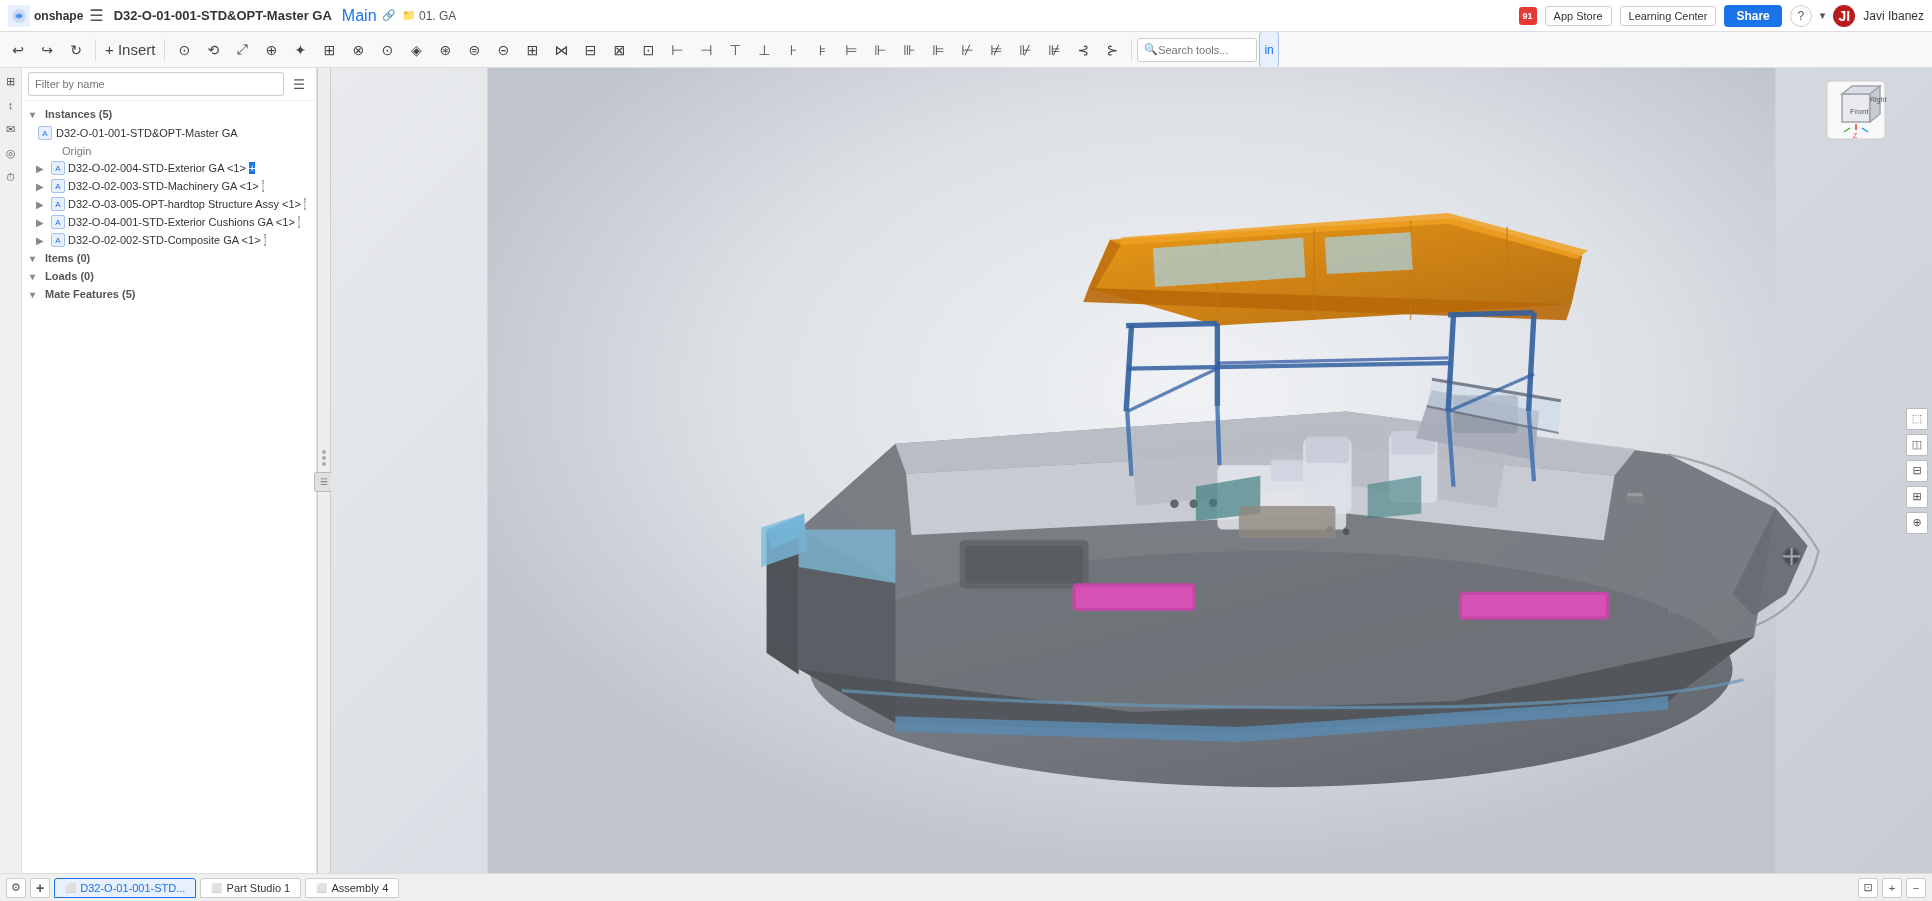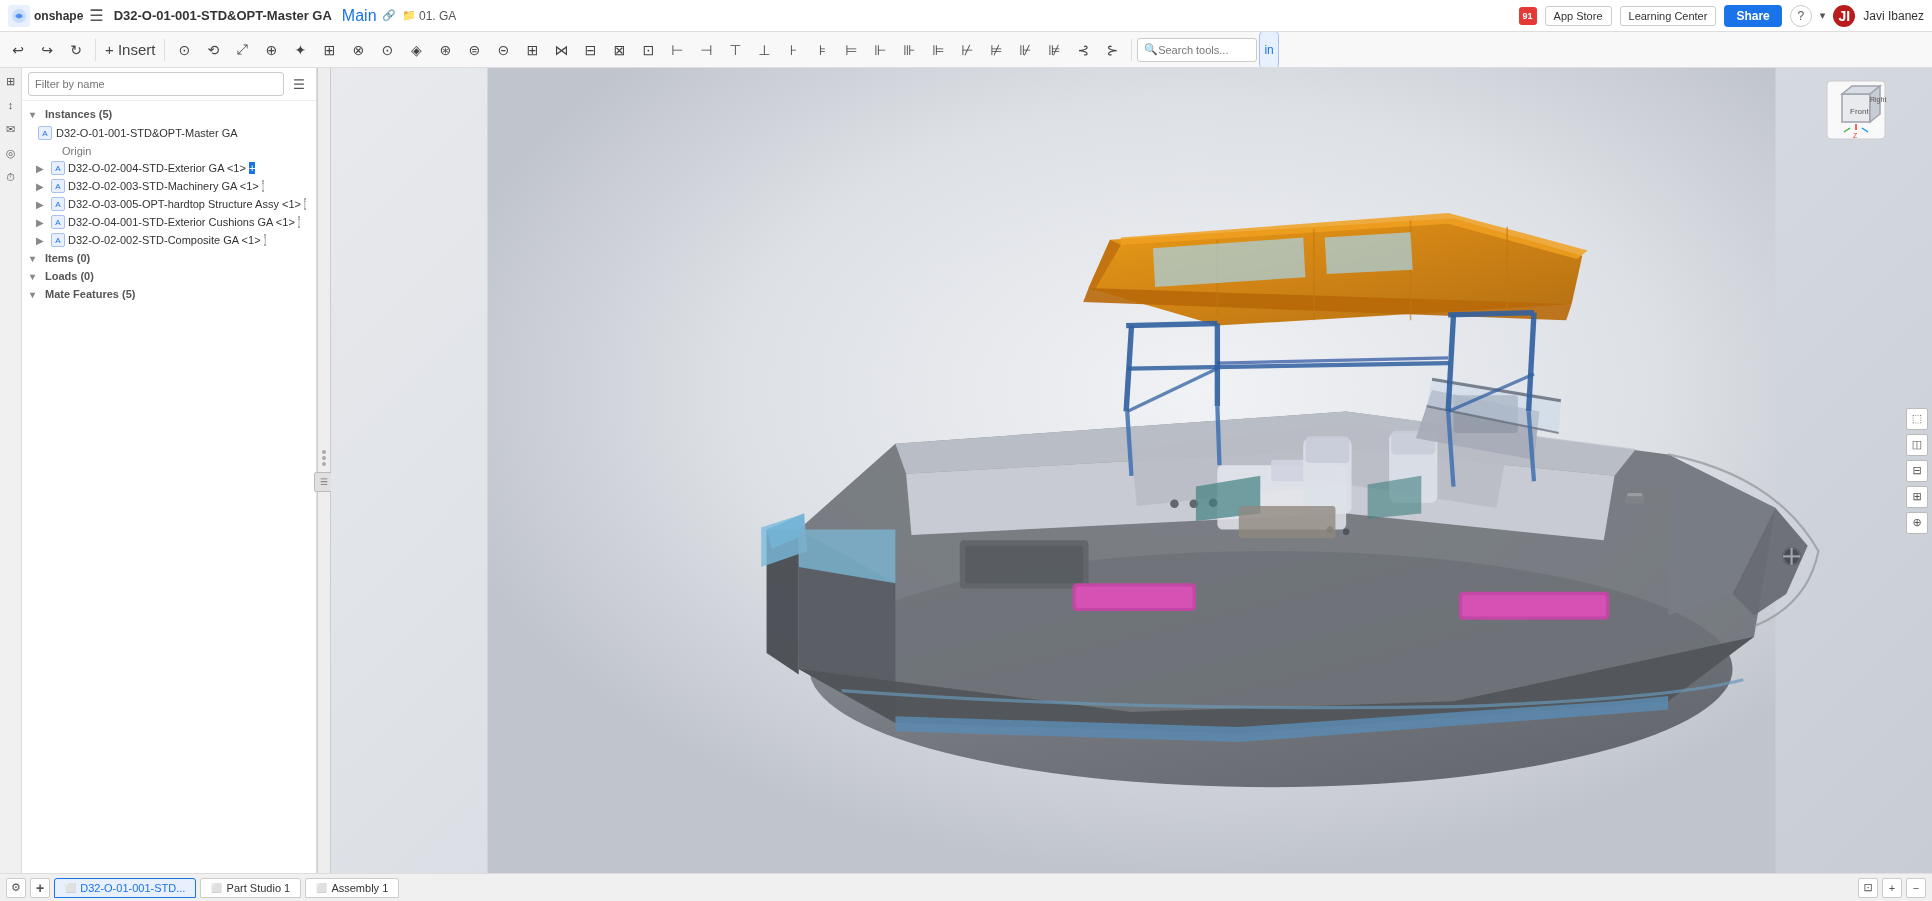--- a/index.html
+++ b/index.html
@@ -456,19 +456,19 @@
   <div class="bottom-tab active">
     <span style="font-size:9px;color:#888;">⬜</span>
     <span>D32-O-01-001-STD...</span>
   </div>
   <div class="bottom-tab">
     <span style="font-size:9px;color:#888;">⬜</span>
     <span>Part Studio 1</span>
   </div>
   <div class="bottom-tab">
     <span style="font-size:9px;color:#888;">⬜</span>
-    <span>Assembly 1</span>
+    <span>Assembly 4</span>
   </div>
   <div class="spacer" style="flex:1;"></div>
   <div class="bottom-btn">⊡</div>
   <div class="bottom-btn">+</div>
   <div class="bottom-btn">−</div>
 </div>
 
 </body></html>

